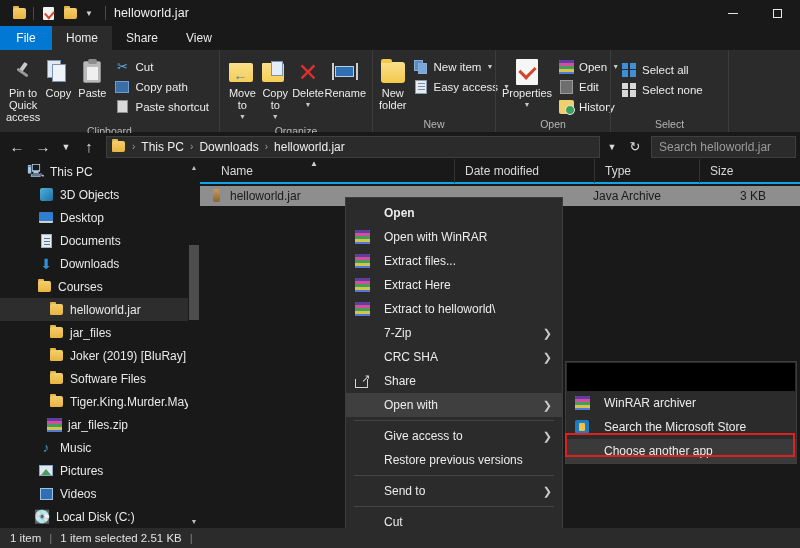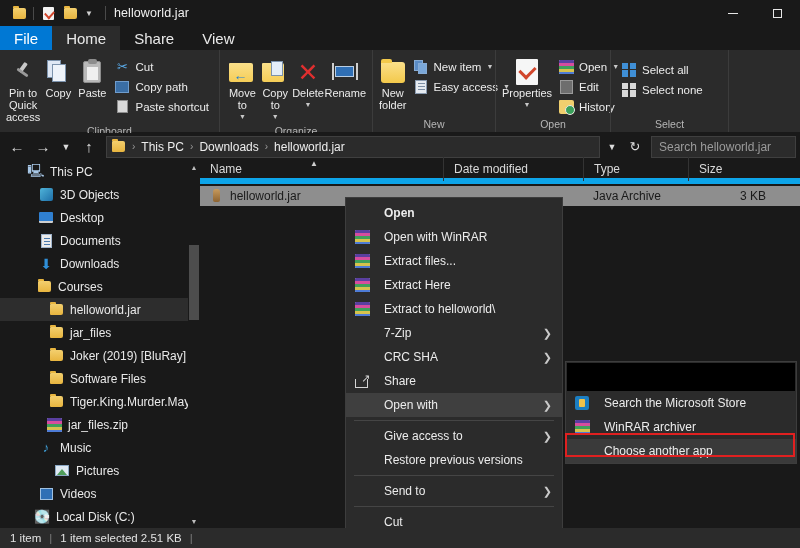--- a/index.html
+++ b/index.html
@@ -54,21 +54,21 @@
   .minimize-bar { width: 10px; height: 1px; background: #e6e6e6; }
   .maximize-box { width: 9px; height: 9px; border: 1px solid #e6e6e6; }
 
   
   .tabs {
     position: absolute; top: 26px; left: 0; width: 800px; height: 24px;
     background: #191919; display: flex; align-items: stretch;
   }
   .tab {
     display: flex; align-items: center; justify-content: center;
-    font-size: 15px; color: #e9e9e9; padding: 0 14px; min-width: 52px;
+    font-size: 12px; color: #e9e9e9; padding: 0 14px; min-width: 52px;
   }
   .tab.file { background: #0078d4; color: #fff; min-width: 52px; }
   .tab.active { background: #2b2b2b; }
 
   
   .ribbon {
     position: absolute; top: 50px; left: 0; width: 800px; height: 82px;
     background: #2b2b2b;
     display: flex; align-items: stretch;
   }
@@ -243,22 +243,22 @@
     position: absolute; left: 0; width: 12px; height: 14px; color: #bdbdbd; font-size: 7px;
     display: flex; align-items: center; justify-content: center;
   }
   .side-scroll .up { top: 0; }
   .side-scroll .dn { bottom: 0; }
   .side-scroll .thumb { position: absolute; left: 1px; top: 85px; width: 10px; height: 75px; background: #4d4d4d; }
 
   
   .filelist { position: absolute; left: 200px; top: 0; width: 600px; height: 368px; background: #191919; }
   .col-head {
-    display: flex; align-items: center; height: 24px; border-bottom: 6px solid #0ea5e9;
-    font-size: 12px; color: #d9d9d9; position: relative;
+    display: flex; align-items: center; height: 24px; border-bottom: 2px solid #0ea5e9;
+    font-size: 12px; color: #d9d9d9; position: relative; justify-content: center;
   }
   .col { padding-left: 10px; height: 24px; display: flex; align-items: center; border-left: 1px solid #333; }
   .col:first-child { border-left: none; }
   .sort-arrow { position: absolute; left: 110px; top: -1px; font-size: 8px; color: #cfcfcf; }
   .file-row {
     display: flex; align-items: center; height: 20px; background: #9b9b9b22; margin-top: 2px;
   }
   .file-row.selected { background: #8e8e8e; }
   .file-cell { padding-left: 10px; font-size: 12px; color: #1a1a1a; display: flex; align-items: center; }
   .jar-ico { width: 13px; height: 14px; margin-right: 7px; position: relative; }
@@ -642,21 +642,21 @@
               <i></i>
               <i></i>
             </span>
           </span>
         <span>jar_files.zip</span>
       </div>
       <div class="tree-item" style="padding-left:38px">
         <span class="tree-ico ti-music">♪</span>
         <span>Music</span>
       </div>
-      <div class="tree-item" style="padding-left:54px">
+      <div class="tree-item" style="padding-left:38px">
         <span class="tree-ico">
             <span class="ti-pic"></span>
           </span>
         <span>Pictures</span>
       </div>
       <div class="tree-item" style="padding-left:38px">
         <span class="tree-ico">
             <span class="ti-vid"></span>
           </span>
         <span>Videos</span>
@@ -792,35 +792,35 @@
       <span class="ctx-ico"></span>
       <span class="ctx-label">Copy</span>
     </div>
 
   </div>
 
   <div class="submenu">
     <div class="submenu-blank"></div>
     <div class="sub-item">
       <span class="sub-ico">
+          <span class="ic-rar">
+            <i></i>
+            <i></i>
+            <i></i>
+            <i></i>
+            <i></i>
+          </span>
+        </span>
+      <span class="sub-label">WinRAR archiver</span>
+    </div>
+    <div class="sub-item">
+      <span class="sub-ico">
           <span class="ic-store"></span>
         </span>
       <span class="sub-label">Search the Microsoft Store</span>
-    </div>
-    <div class="sub-item">
-      <span class="sub-ico">
-          <span class="ic-rar">
-            <i></i>
-            <i></i>
-            <i></i>
-            <i></i>
-            <i></i>
-          </span>
-        </span>
-      <span class="sub-label">WinRAR archiver</span>
     </div>
     <div class="sub-item red-target">
       <span class="sub-ico"></span>
       <span class="sub-label">Choose another app</span>
     </div>
   </div>
   <div class="hl-red"></div>
 
   <div class="statusbar">
     <span>1 item</span>

